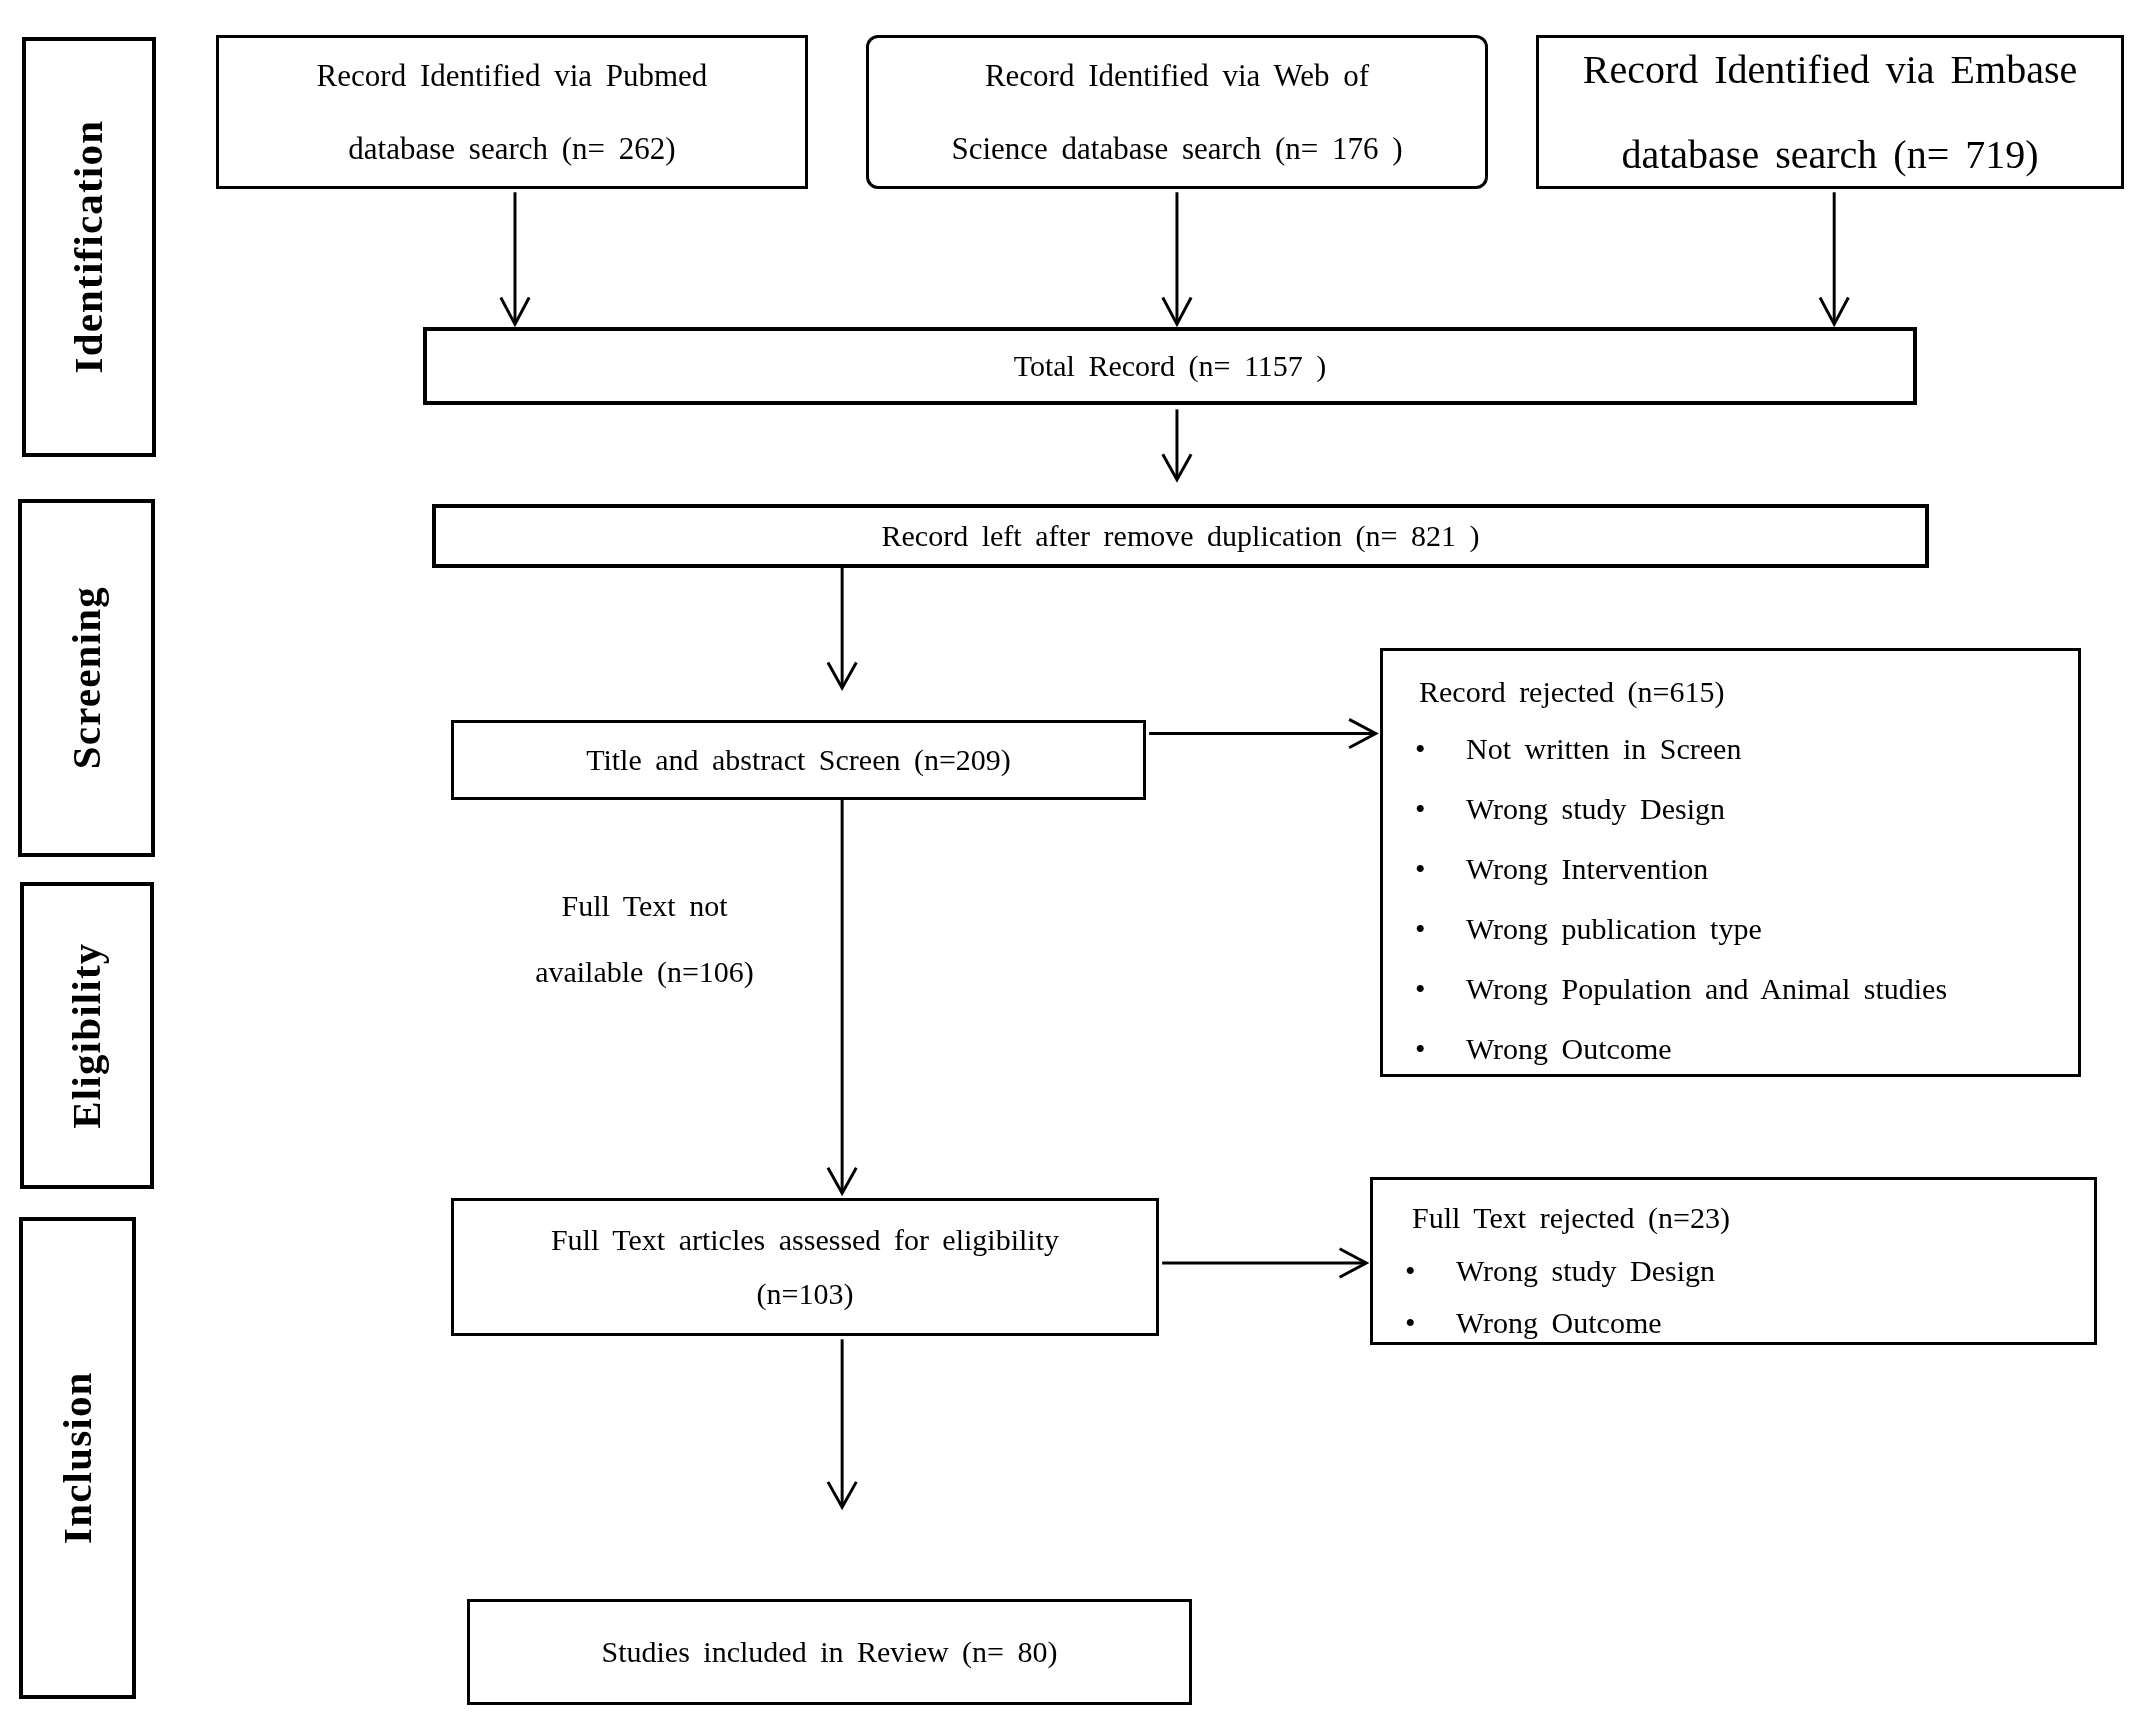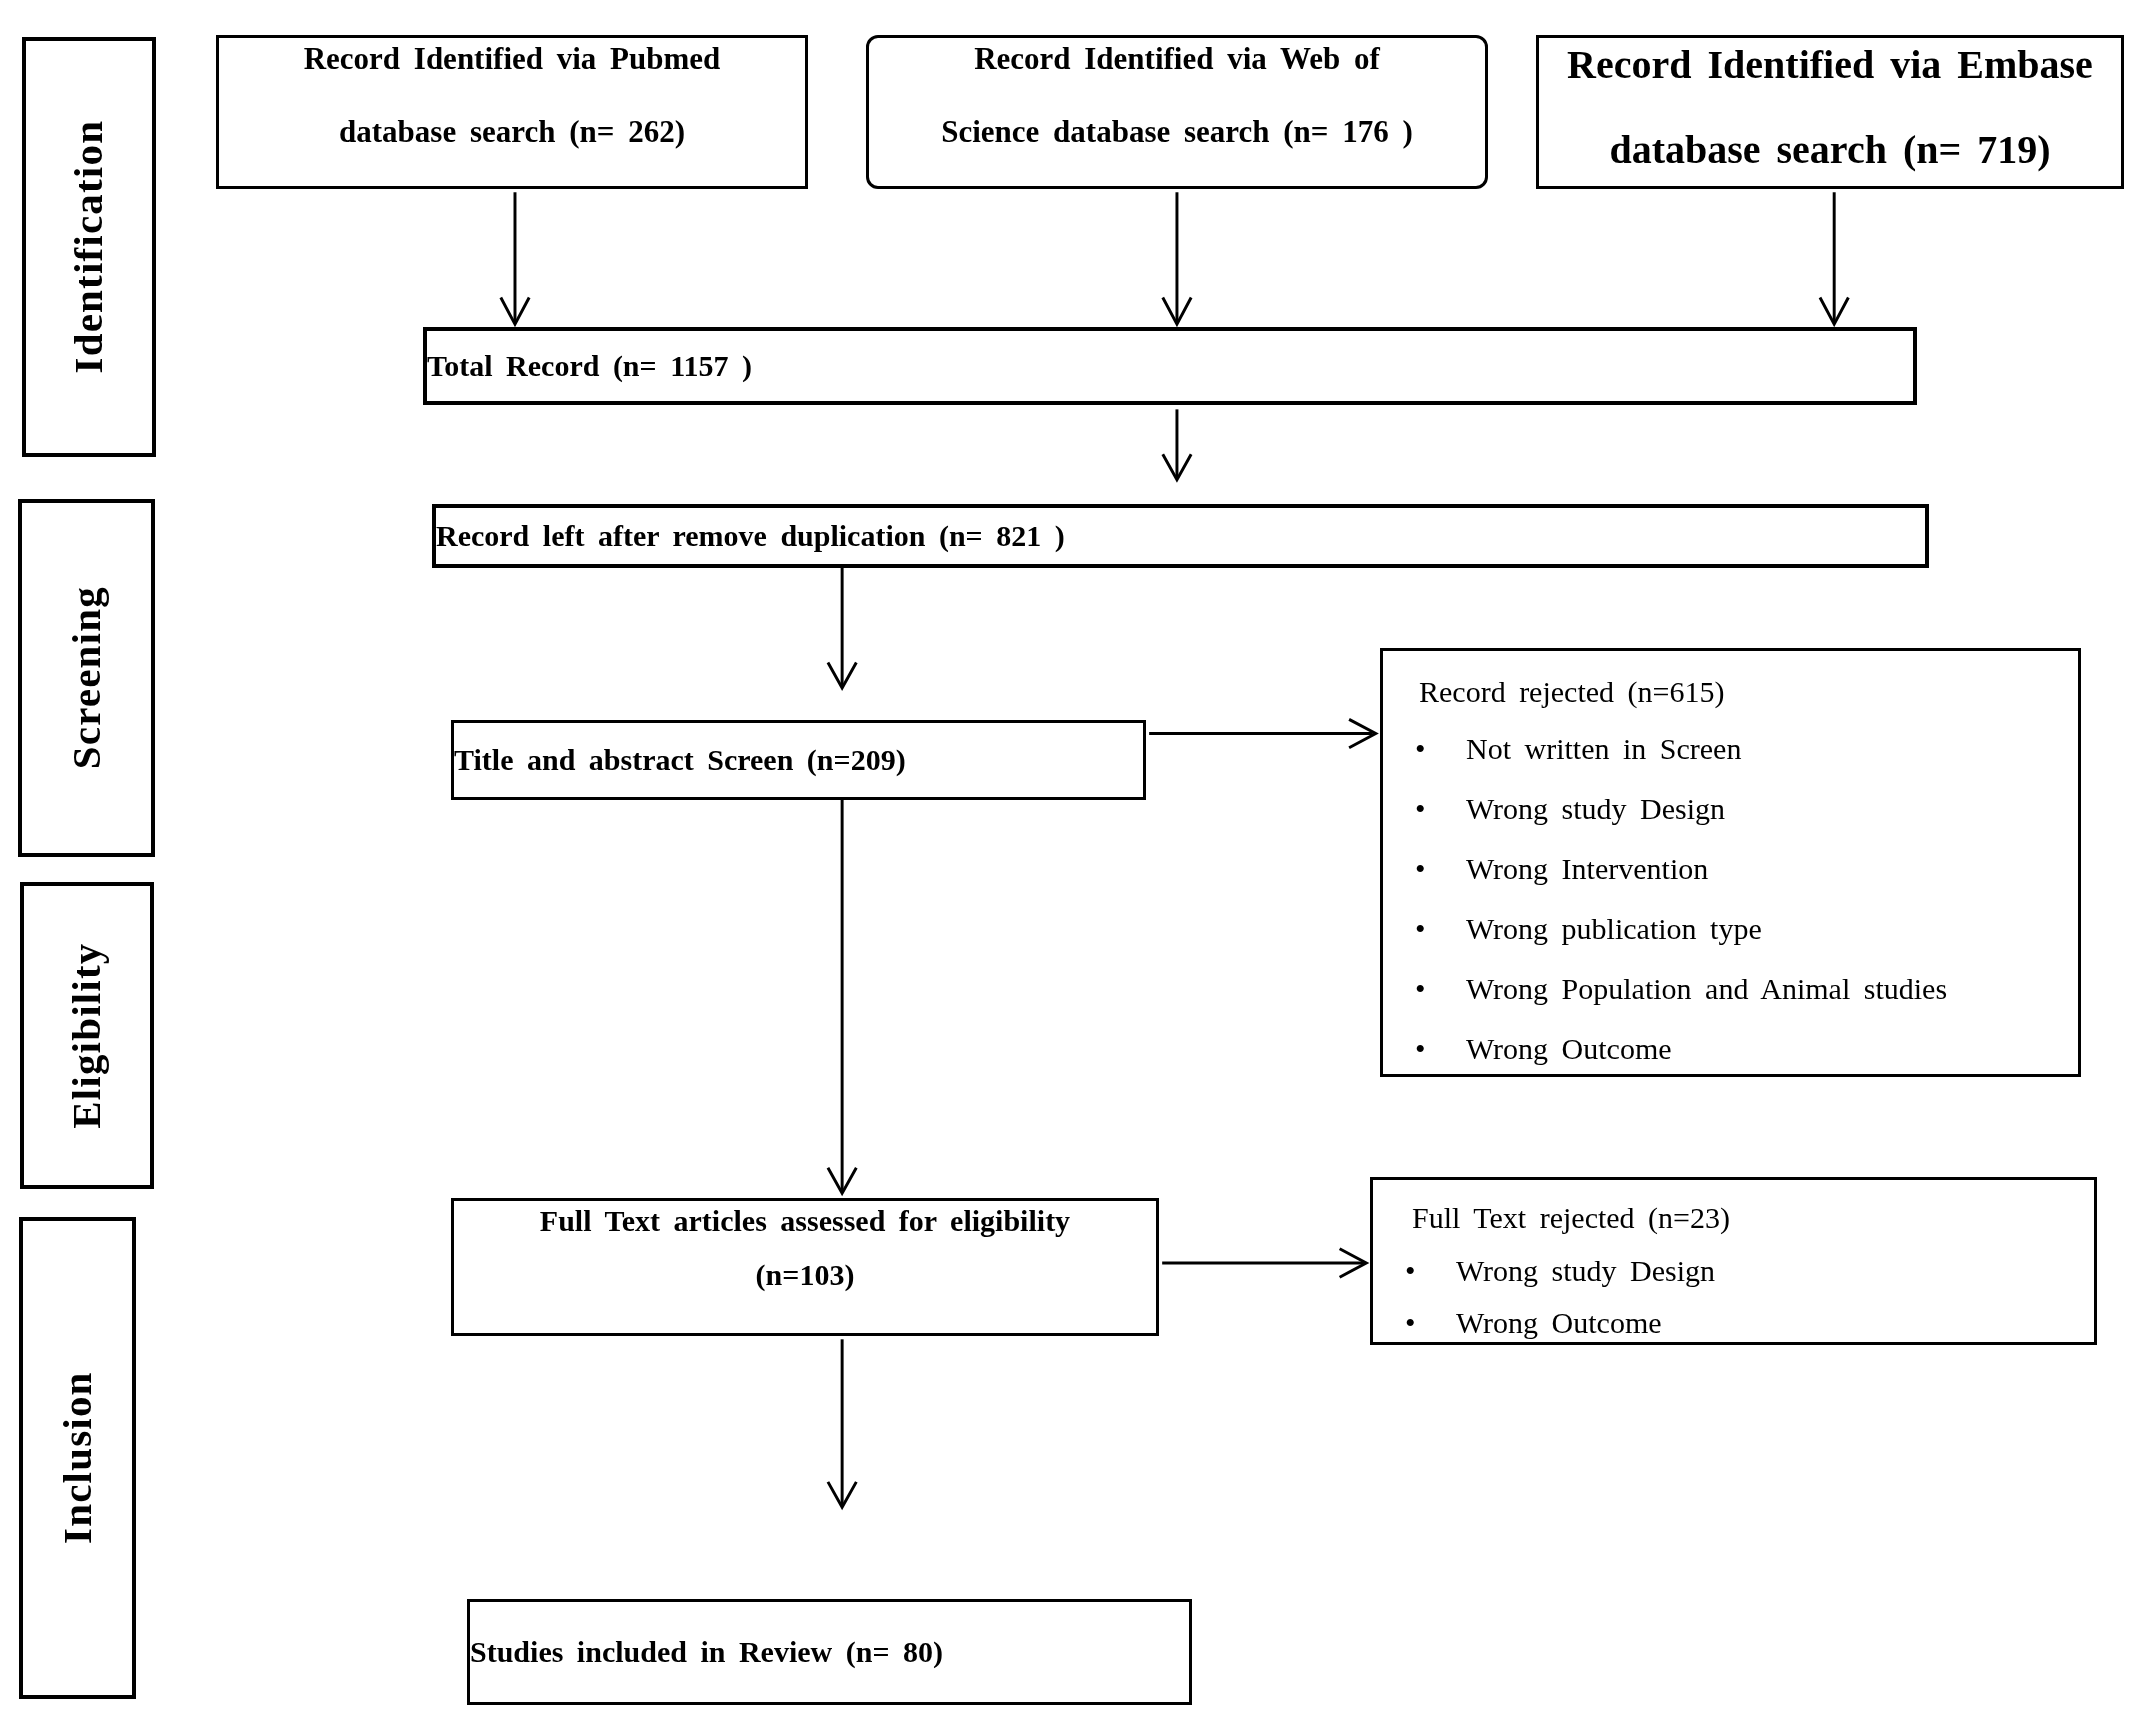--- a/index.html
+++ b/index.html
@@ -19,23 +19,22 @@
     box-sizing: border-box;
     border: 3.5px solid #000000;
     background: #ffffff;
     font-size: 30px;
     line-height: 1.35;
     word-spacing: 6px;
   }
   .center {
     display: flex;
     align-items: center;
-    justify-content: flex-start;
+    justify-content: center;
     text-align: center;
-    font-weight: bold;
   }
   .two { flex-direction: column; row-gap: 31px; }
   .two .ln { display: block; }
 
   .stage {
     border-width: 4.1px;
     display: flex;
     align-items: center;
     justify-content: center;
   }
@@ -149,20 +148,24 @@
     <ul class="blist">
       <li>Not written in Screen</li>
       <li>Wrong study Design</li>
       <li>Wrong Intervention</li>
       <li>Wrong publication type</li>
       <li>Wrong Population and Animal studies</li>
       <li>Wrong Outcome</li>
     </ul>
   </div>
 
+  <div class="floatlabel" style="left:473px; top:873px; width:343px;">
+    <span class="ln" style="display:block;">Full Text not</span>
+    <span class="ln" style="display:block;">available (n=106)</span>
+  </div>
 
   <div class="bx center two" style="left:451px; top:1198px; width:708px; height:138px; row-gap:13px;">
     <span class="ln">Full Text articles assessed for eligibility</span>
     <span class="ln">(n=103)</span>
   </div>
 
   <div class="bx listbox" style="left:1370px; top:1177px; width:727px; height:168px; padding-top:12px;">
     <div class="list-title">Full Text rejected (n=23)</div>
     <ul class="blist tight">
       <li>Wrong study Design</li>

